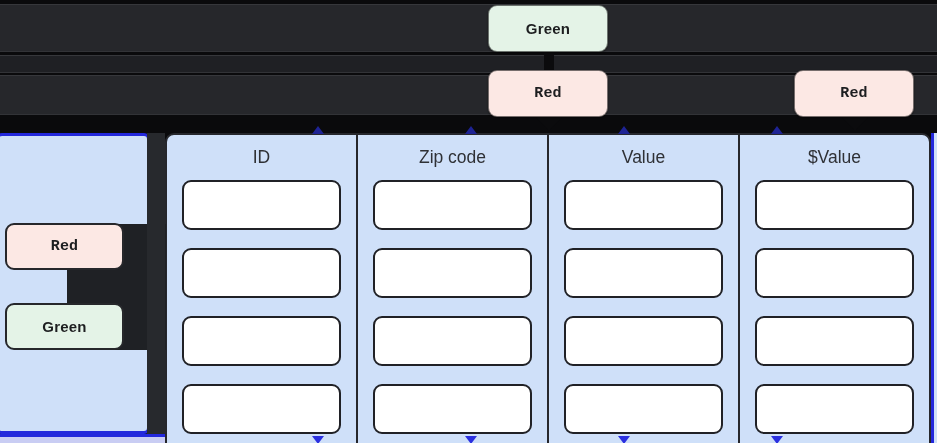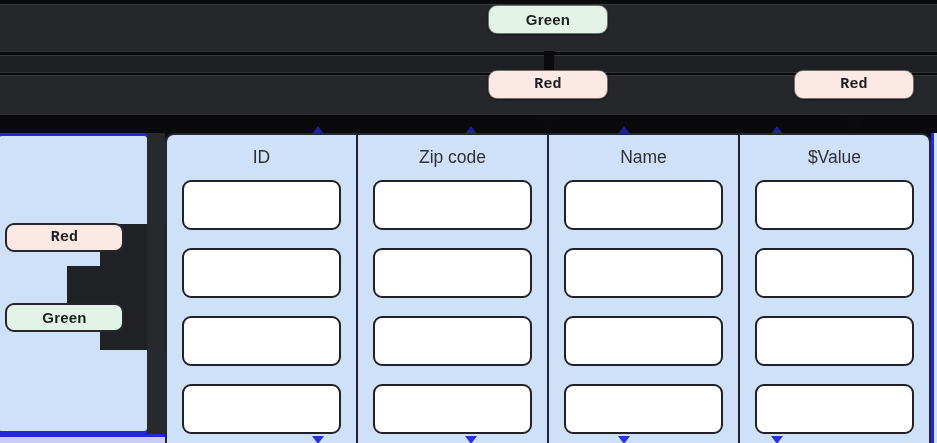--- a/index.html
+++ b/index.html
@@ -11,21 +11,21 @@
   }
   .abs{position:absolute;box-sizing:border-box;}
 
   
   .lane{left:0;width:937px;background:#26272b;border-top:1px solid #36373b;border-bottom:1px solid #323337;z-index:0;}
   .lane-mid{background:#1f2024;}
 
   
   .tag{
     display:flex;align-items:center;justify-content:center;
-    width:120px;height:29px;border-radius:9px;
+    width:120px;height:47px;border-radius:9px;
     font-size:15px;font-weight:bold;color:#1d1e20;letter-spacing:.2px;
     z-index:4;
   }
   .tag-top{border:1px solid rgba(8,8,10,.55);box-shadow:0 1px 2px rgba(0,0,0,.45);}
   .tag-side{border:2px solid #26272b;}
   .tag-green{background:#e4f3e7;}
   .tag-red{background:#fce8e4;font-family:Liberation Mono, monospace;}
 
   
   .stub{background:#0b0b0d;z-index:2;}
@@ -122,21 +122,21 @@
     <div class="cell"></div>
   </div>
   <div class="col">
     <div class="col-header">Zip code</div>
     <div class="cell"></div>
     <div class="cell"></div>
     <div class="cell"></div>
     <div class="cell"></div>
   </div>
   <div class="col">
-    <div class="col-header">Name</div>
+    <div class="col-header">Value</div>
     <div class="cell"></div>
     <div class="cell"></div>
     <div class="cell"></div>
     <div class="cell"></div>
   </div>
   <div class="col">
     <div class="col-header">$Value</div>
     <div class="cell"></div>
     <div class="cell"></div>
     <div class="cell"></div>

